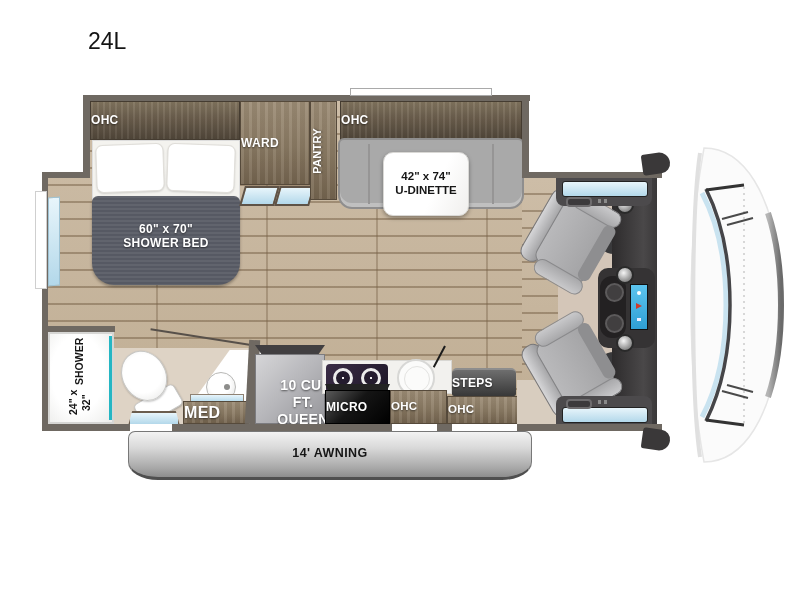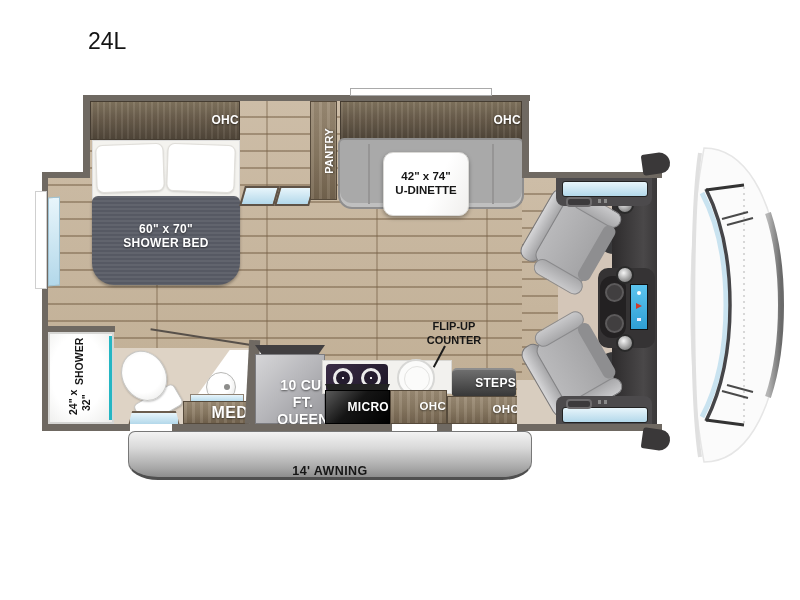--- a/index.html
+++ b/index.html
@@ -17,21 +17,21 @@
       border:1px solid #453c31;box-sizing:border-box;}
   .cab-wood{background:
       repeating-linear-gradient(90deg, rgba(255,255,255,.08) 0 3px, rgba(0,0,0,.05) 3px 8px),
       linear-gradient(180deg,#9c8c75 0%,#8a7a63 55%,#74644f 100%);
       border:1px solid #564a3b;box-sizing:border-box;}
   .floor-wood{background:
       repeating-linear-gradient(180deg, rgba(0,0,0,0) 0 15px, rgba(118,96,70,.5) 15px 17px),
       repeating-linear-gradient(90deg, rgba(0,0,0,0) 0 108px, rgba(118,96,70,.38) 108px 110px),
       linear-gradient(180deg,#cdbda7,#c0ae94);}
   .glass{background:linear-gradient(180deg,#e8f5fb,#b3d8ea);}
-  .flex-c{display:flex;align-items:center;justify-content:flex-end;}
+  .flex-c{display:flex;align-items:center;justify-content:flex-start;}
   .seat{position:absolute;width:80px;height:94px;}
   .seat div{position:absolute;border-radius:10px;}
   .s-back{left:0;top:8px;width:20px;height:78px;background:linear-gradient(90deg,#d6d6d8,#939395);border:1px solid #77777a;}
   .s-cush{left:15px;top:12px;width:54px;height:70px;background:linear-gradient(90deg,#b9b9bb,#a2a2a4);border:1px solid #838385;}
   .s-armt{left:20px;top:1px;width:52px;height:15px;background:linear-gradient(180deg,#c9c9cb,#a8a8aa);border:1px solid #8a8a8c;}
   .s-armb{left:20px;top:78px;width:52px;height:15px;background:linear-gradient(0deg,#c9c9cb,#a8a8aa);border:1px solid #8a8a8c;}
   .s-front{left:62px;top:16px;width:13px;height:62px;background:#8e8e90;border-radius:6px;}
   .knob{position:absolute;width:14px;height:14px;border-radius:50%;
         background:radial-gradient(circle at 40% 35%,#f5f5f5,#9a9a9a 60%,#666);border:2px solid #2a2a2a;}
 </style>
@@ -57,20 +57,23 @@
   <div class="abs" style="left:96px;top:144px;width:66px;height:46px;background:#fff;border:1px solid #e0ded9;border-radius:7px;transform:rotate(-2deg);box-shadow:0 1px 2px rgba(0,0,0,.15);"></div>
   <div class="abs" style="left:167px;top:144px;width:66px;height:46px;background:#fff;border:1px solid #e0ded9;border-radius:7px;transform:rotate(2deg);box-shadow:0 1px 2px rgba(0,0,0,.15);"></div>
   <div class="abs" style="left:92px;top:196px;width:148px;height:89px;border-radius:6px 6px 22px 22px;
               background:repeating-linear-gradient(180deg,#61646d 0 2px,#565963 2px 4px),#5a5d66;
               box-shadow:0 2px 3px rgba(0,0,0,.3);">
     <div class="lbl" style="position:absolute;left:0;top:26px;width:100%;font-size:12px;">
       <div>60" x 70"</div>
       <div>SHOWER BED</div>
     </div>
   </div>
+  <div class="abs cab-wood flex-c" style="left:240px;top:101px;width:70px;height:84px;">
+    <span class="lbl" style="font-size:12px;">WARD</span>
+  </div>
   <div class="abs glass" style="left:242px;top:186px;width:31px;height:16px;border:2px solid #5e5246;transform:skewX(-16deg);"></div>
   <div class="abs glass" style="left:277px;top:186px;width:31px;height:16px;border:2px solid #5e5246;transform:skewX(-16deg);"></div>
   <div class="abs cab-wood flex-c" style="left:310px;top:101px;width:27px;height:99px;">
     <span class="lbl vlbl" style="font-size:11px;">PANTRY</span>
   </div>
 
   <div class="abs cab-dark flex-c" style="left:340px;top:101px;width:182px;height:39px;">
     <span class="lbl" style="font-size:12px;">OHC</span>
   </div>
   <div class="abs" style="left:338px;top:138px;width:186px;height:71px;background:#a9a9a9;border:2px solid #8f8e8e;
@@ -127,24 +130,20 @@
     <div class="abs" style="left:5px;top:5px;width:24px;height:24px;border-radius:50%;border:1px solid #e3e3e1;"></div>
   </div>
   <div class="abs" style="left:325px;top:384px;width:65px;height:8px;background:#232323;clip-path:polygon(6% 100%,0 0,100% 0,94% 100%);"></div>
   <div class="abs flex-c" style="left:325px;top:390px;width:65px;height:34px;background:linear-gradient(135deg,#5a5a5a 0%,#151515 45%,#000 100%);border:1px solid #000;box-sizing:border-box;">
     <span class="lbl" style="font-size:12px;">MICRO</span>
   </div>
   <div class="abs cab-wood flex-c" style="left:390px;top:390px;width:57px;height:34px;">
     <span class="lbl" style="font-size:11.5px;">OHC</span>
   </div>
 
-  <div class="abs lbl-dark" style="left:413px;top:320px;width:82px;font-size:11px;">
-    <div>FLIP-UP</div>
-    <div>COUNTER</div>
-  </div>
   <div class="abs" style="left:444px;top:346px;width:2px;height:24px;background:#1c1c1c;transform:rotate(28deg);transform-origin:top center;"></div>
   <div class="abs flex-c" style="left:452px;top:368px;width:64px;height:28px;background:linear-gradient(180deg,#6e6e6e,#383838);border-radius:5px 5px 2px 2px;border-top:2px solid #8d8d8d;box-sizing:border-box;">
     <span class="lbl" style="font-size:12px;">STEPS</span>
   </div>
   <div class="abs cab-wood flex-c" style="left:447px;top:396px;width:73px;height:28px;">
     <span class="lbl" style="font-size:11.5px;">OHC</span>
   </div>
   <div class="abs" style="left:517px;top:380px;width:45px;height:44px;background:#d8cdbf;"></div>
 
   <div class="abs" style="left:596px;top:212px;width:30px;height:42px;background:#39393b;border-radius:18px 0 0 18px;"></div>
@@ -209,21 +208,21 @@
     <div class="abs" style="left:42px;top:4px;width:3px;height:4px;background:#8a8a8a;"></div>
     <div class="abs" style="left:48px;top:4px;width:3px;height:4px;background:#8a8a8a;"></div>
   </div>
   <div class="abs" style="left:642px;top:153px;width:28px;height:21px;background:#3a3839;border-radius:4px 16px 14px 4px;transform:rotate(-8deg);"></div>
   <div class="abs" style="left:642px;top:429px;width:28px;height:21px;background:#3a3839;border-radius:4px 14px 16px 4px;transform:rotate(8deg);"></div>
 
   <div class="abs" style="left:128px;top:431px;width:404px;height:49px;
               background:linear-gradient(180deg,#f3f3f3 0%,#d9d9d9 35%,#a8a8a8 80%,#8d8d8d 100%);
               border:1px solid #787878;border-bottom:3px solid #4f4f4f;
               border-radius:7px 7px 30px 30px / 7px 7px 18px 18px;box-sizing:border-box;">
-    <div class="lbl-dark" style="position:absolute;left:0;top:32px;width:100%;font-size:12.5px;letter-spacing:.4px;">14' AWNING</div>
+    <div class="lbl-dark" style="position:absolute;left:0;top:14px;width:100%;font-size:12.5px;letter-spacing:.4px;">14' AWNING</div>
   </div>
 
   <svg class="abs" style="left:686px;top:143px;" width="112" height="324" viewBox="0 0 112 324">
     <defs>
       <linearGradient id="gb" x1="0" y1="0" x2="1" y2="0">
         <stop offset="0" stop-color="#b5b5b5"></stop>
           <stop offset="1" stop-color="#6a6a6a"></stop>
       </linearGradient>
     </defs>
     <path d="M18,5 C52,5 92,40 97,162 C92,284 52,319 18,319 C9,270 5,216 5,162 C5,108 9,54 18,5 Z" fill="#fbfbfb" stroke="#e6e6e6" stroke-width="1.5"></path>

